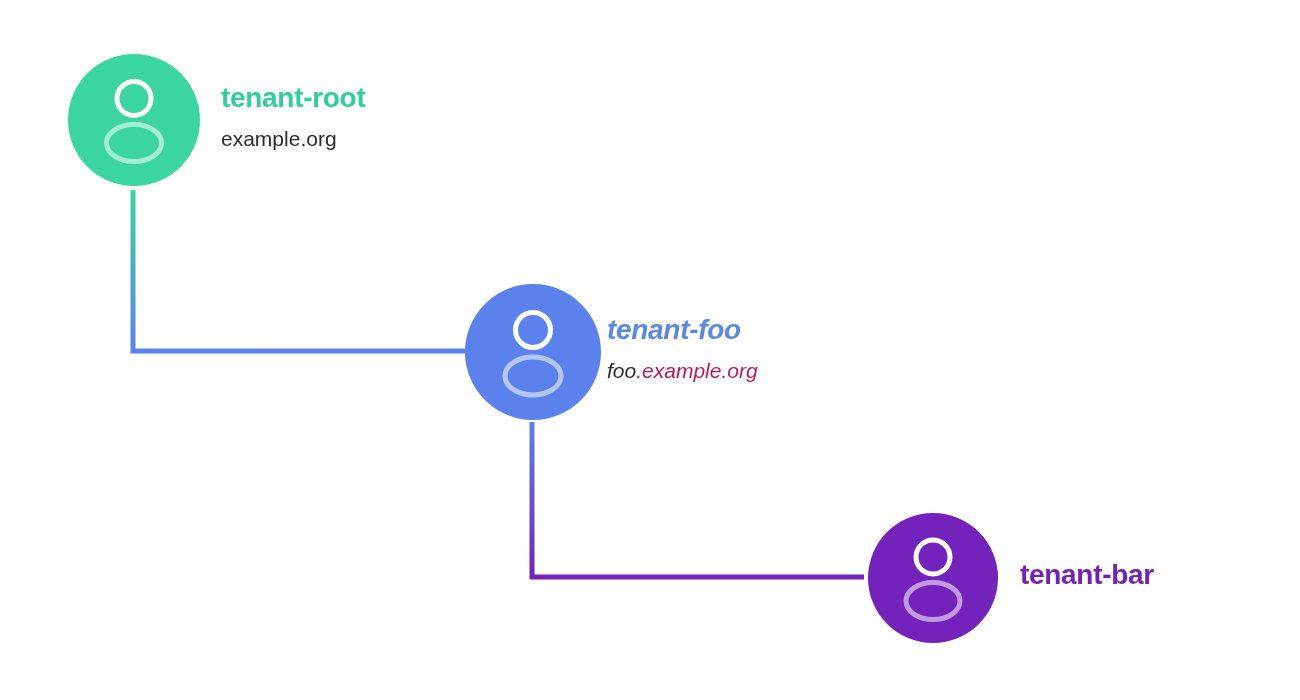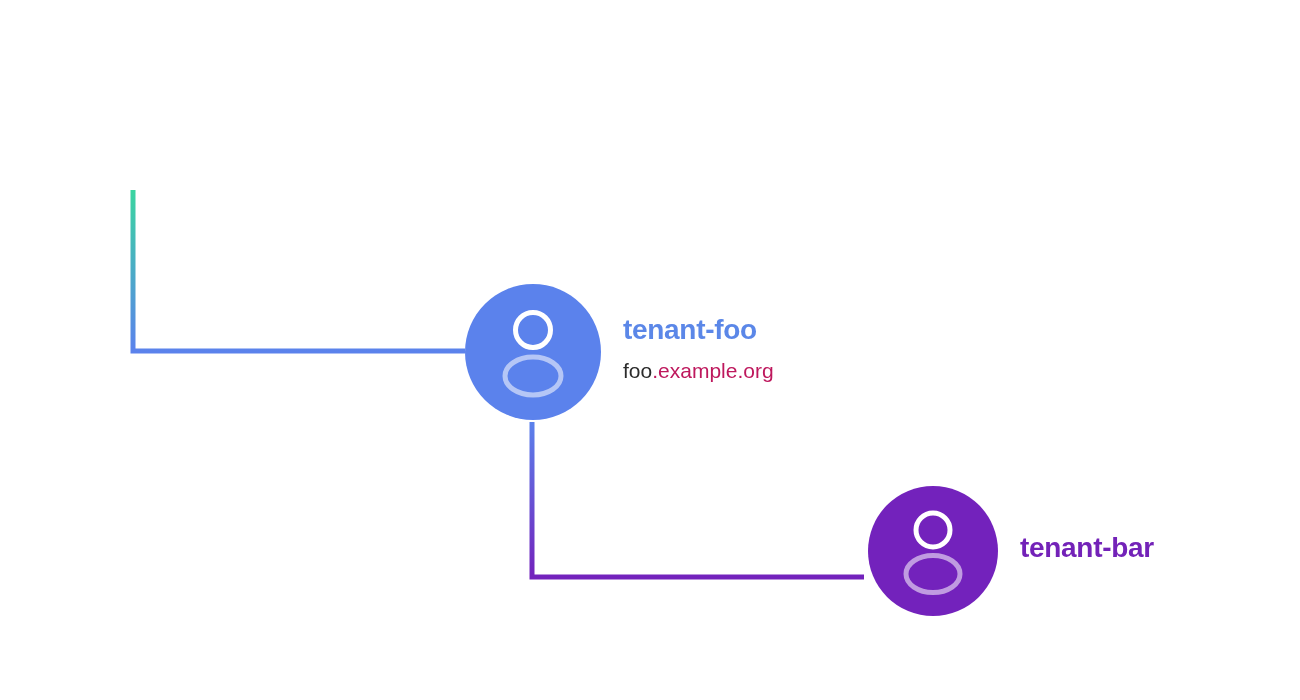--- a/index.html
+++ b/index.html
@@ -82,37 +82,51 @@
         <stop offset="0%" stop-color="#5B82EC"></stop>
         <stop offset="100%" stop-color="#7322BC"></stop>
       </linearGradient>
     </defs>
 
     <path d="M 133 190 L 133 351 L 465 351" fill="none" stroke="url(#grad-root-foo)" stroke-width="5" stroke-linecap="butt" stroke-linejoin="miter"></path>
 
     <path d="M 532 422 L 532 577 L 864 577" fill="none" stroke="url(#grad-foo-bar)" stroke-width="5" stroke-linecap="butt" stroke-linejoin="miter"></path>
   </svg>
 
+  <div class="tenant-node" style="left:68px; top:54px;">
+    <div class="node-avatar" style="width:132px; height:132px; background:#3AD5A0;">
+      <svg viewBox="0 0 132 132" xmlns="http://www.w3.org/2000/svg">
+        <circle cx="66" cy="44.5" r="17" fill="none" stroke="#ffffff" stroke-width="5"></circle>
+        <ellipse cx="66" cy="89" rx="27.5" ry="18.5" fill="none" stroke="#ffffff" stroke-opacity="0.55" stroke-width="5"></ellipse>
+      </svg>
+    </div>
+    <div class="node-text" style="margin-left:21px; padding-bottom:6px;">
+      <div class="node-title" style="color:#2FCE9A;">tenant-root</div>
+      <div class="node-domain">
+        <span class="domain-head">example.org</span><span class="domain-tail"></span>
+      </div>
+    </div>
+  </div>
 
   <div class="tenant-node" style="left:465px; top:284px;">
     <div class="node-avatar" style="width:136px; height:136px; background:#5B82EC;">
       <svg viewBox="0 0 136 136" xmlns="http://www.w3.org/2000/svg">
         <circle cx="68" cy="46" r="17.5" fill="none" stroke="#ffffff" stroke-width="5"></circle>
         <ellipse cx="68" cy="92" rx="28" ry="19" fill="none" stroke="#ffffff" stroke-opacity="0.55" stroke-width="5"></ellipse>
       </svg>
     </div>
-    <div class="node-text" style="margin-left:22px; padding-bottom:6px;">
+    <div class="node-text" style="margin-left:6px; padding-bottom:6px;font-style:italic;">
       <div class="node-title" style="color:#5B87E8;">tenant-foo</div>
       <div class="node-domain">
         <span class="domain-head">foo</span><span class="domain-tail">.example.org</span>
       </div>
     </div>
   </div>
 
-  <div class="tenant-node" style="left:868px; top:486px;">
+  <div class="tenant-node" style="left:868px; top:513px;">
     <div class="node-avatar" style="width:130px; height:130px; background:#7322BC;">
       <svg viewBox="0 0 130 130" xmlns="http://www.w3.org/2000/svg">
         <circle cx="65" cy="44" r="17" fill="none" stroke="#ffffff" stroke-width="5"></circle>
         <ellipse cx="65" cy="88" rx="27" ry="18.5" fill="none" stroke="#ffffff" stroke-opacity="0.55" stroke-width="5"></ellipse>
       </svg>
     </div>
     <div class="node-text" style="margin-left:22px; padding-bottom:6px;">
       <div class="node-title" style="color:#7322B8;">tenant-bar</div>
     </div>
   </div>

